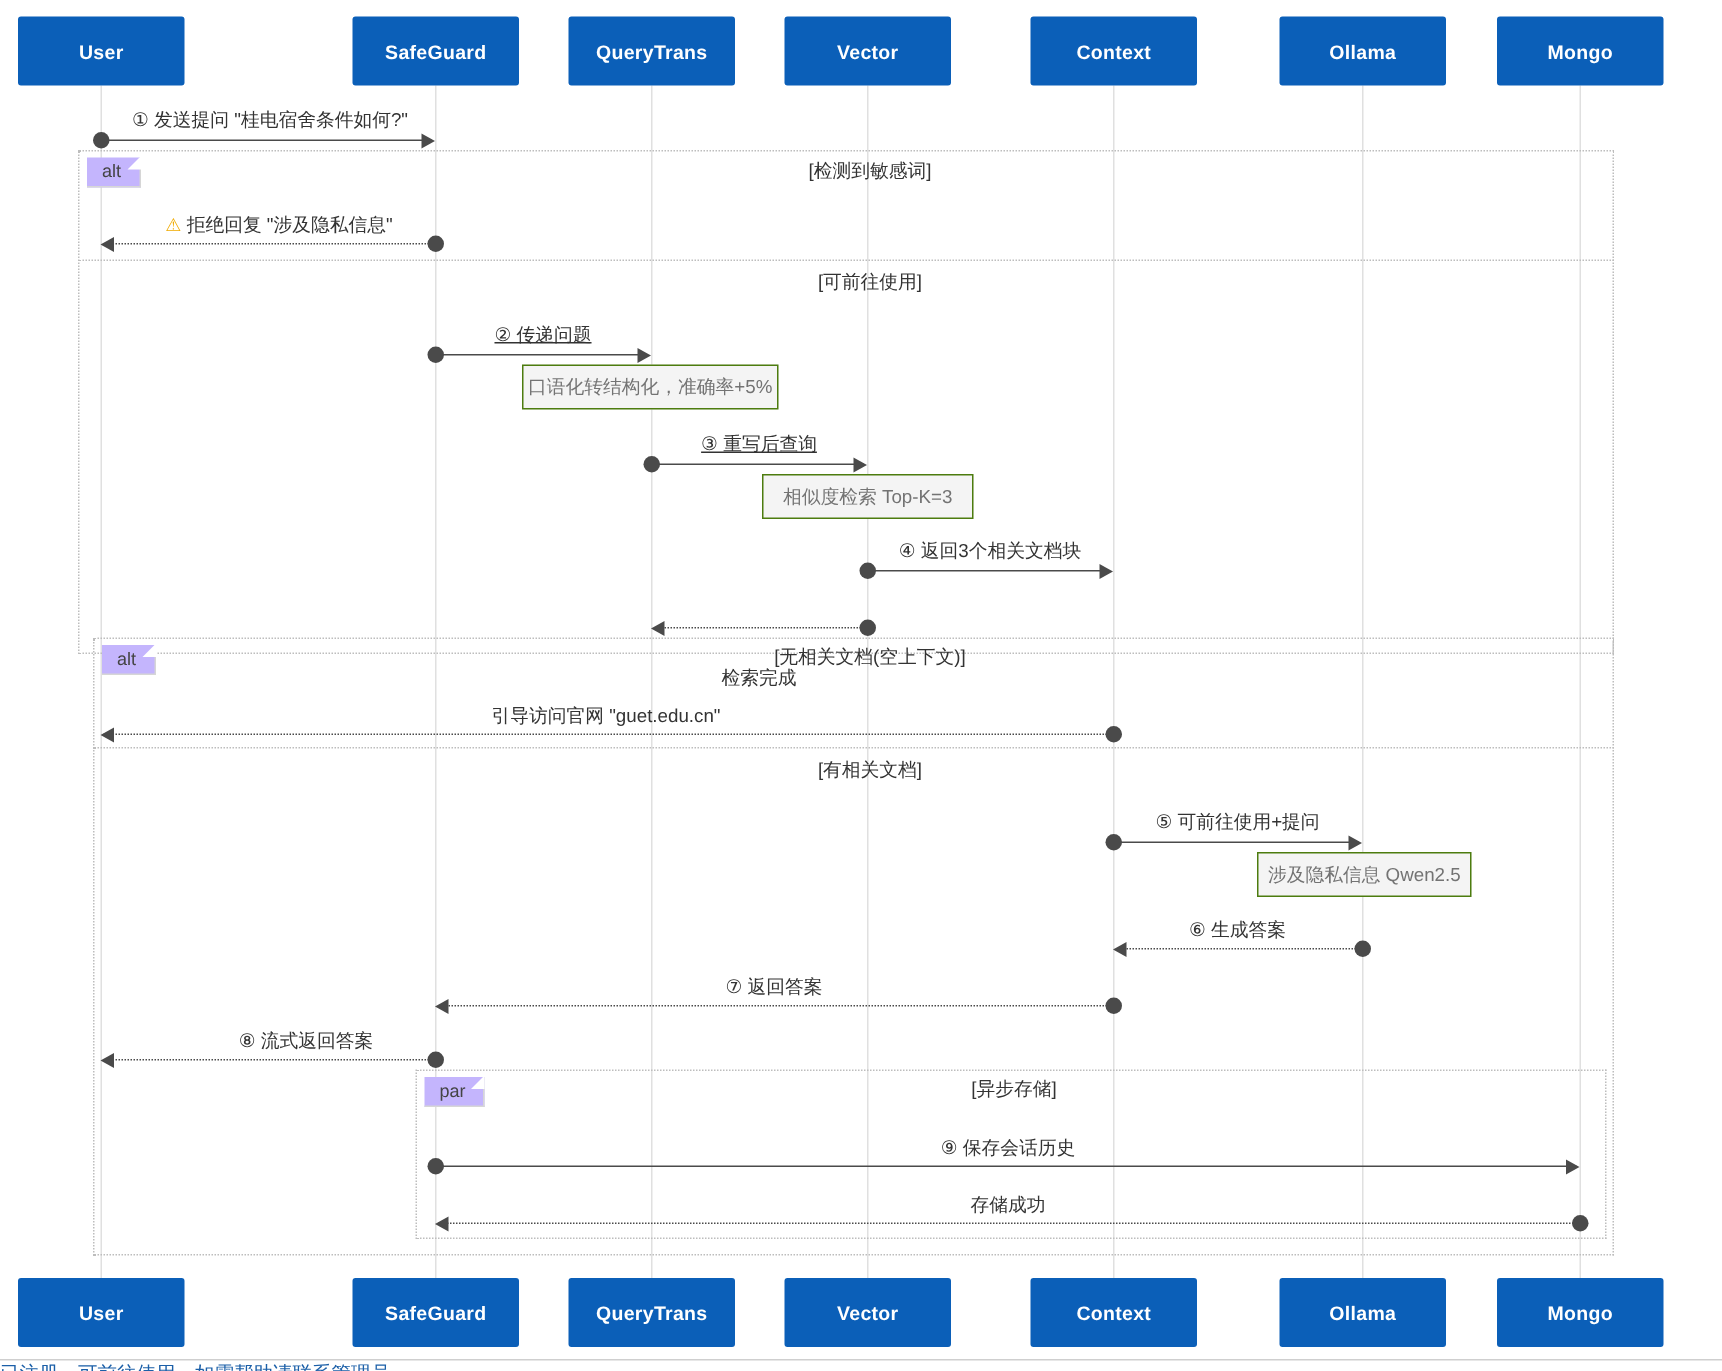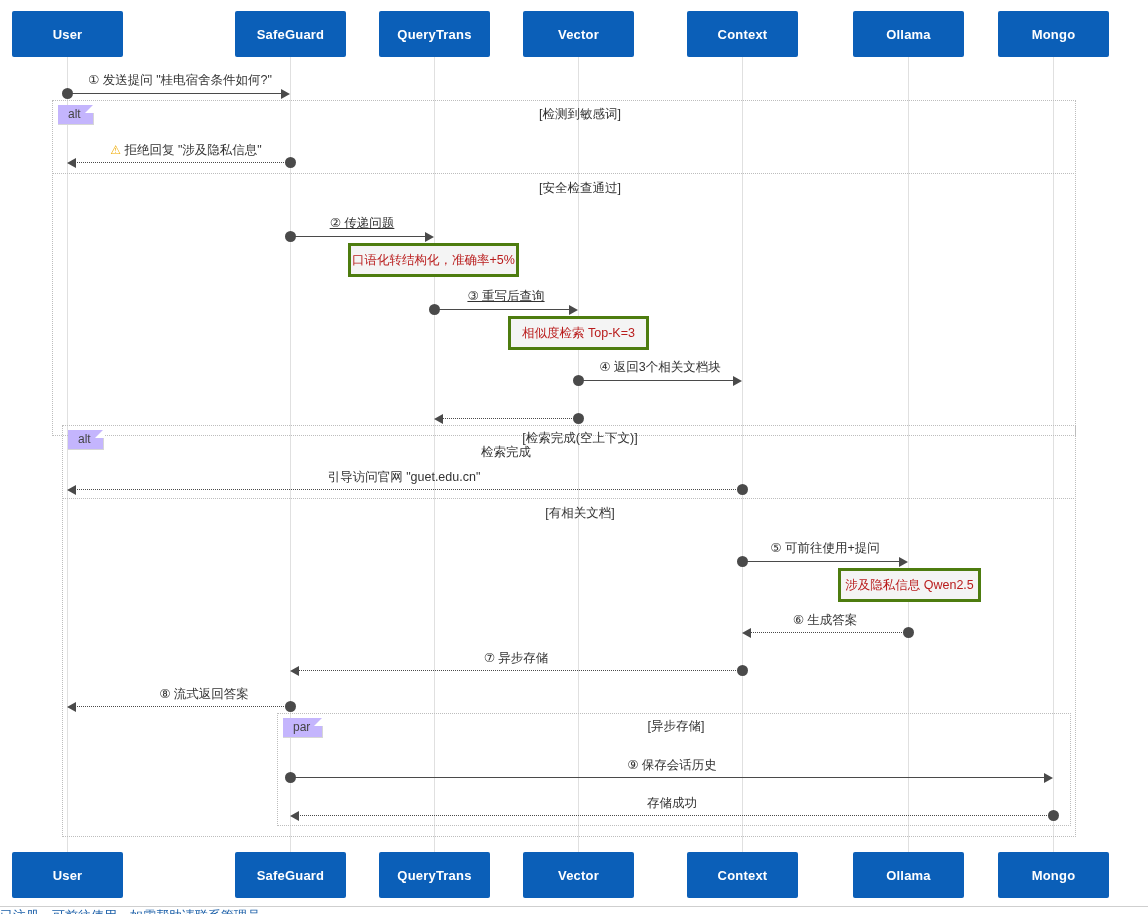--- a/index.html
+++ b/index.html
@@ -46,22 +46,22 @@
     position:absolute;width:0;height:0;
     border-top:5px solid transparent;border-bottom:5px solid transparent;
     border-right:9px solid #4a4a4a;
   }
   .msg-label{
     position:absolute;font-size:12.5px;color:#333;white-space:nowrap;
     transform:translateX(-50%);
   }
   .warn{color:#f0ab00;font-size:12px;}
   .note{
-    position:absolute;background:#f4f4f4;border:3px solid #4d7c0f;
-    font-size:12.5px;color:#b91c1c;white-space:nowrap;
+    position:absolute;background:#f4f4f4;border:1px solid #4d7c0f;
+    font-size:12.5px;color:#737373;white-space:nowrap;
     display:flex;align-items:center;justify-content:center;
     box-sizing:border-box;padding:14px 12px;
   }
   .bottom-strip{
     position:absolute;left:0;top:906px;width:1148px;height:8px;
     overflow:hidden;color:#1b5fa8;font-size:13px;white-space:nowrap;
     border-top:1px solid #cfcfcf;
   }
 </style>
 </head>
@@ -72,24 +72,24 @@
     <div class="lifeline" style="left: 290px; top: 57px; height: 795px;"></div>
     <div class="lifeline" style="left: 434px; top: 57px; height: 795px;"></div>
     <div class="lifeline" style="left: 578px; top: 57px; height: 795px;"></div>
     <div class="lifeline" style="left: 742px; top: 57px; height: 795px;"></div>
     <div class="lifeline" style="left: 908px; top: 57px; height: 795px;"></div>
     <div class="lifeline" style="left: 1053px; top: 57px; height: 795px;"></div>
     <div class="frag" style="left: 52px; top: 100px; width: 1024px; height: 336px;"></div>
     <div class="frag-tab" style="left: 58px; top: 105px;">alt</div>
     <div class="cond" style="left: 580px; top: 106px;">[检测到敏感词]</div>
     <div class="frag-div" style="left: 52px; top: 173px; width: 1024px;"></div>
-    <div class="cond" style="left: 580px; top: 180px;">[安全检查通过]</div>
+    <div class="cond" style="left: 580px; top: 180px;">[可前往使用]</div>
     <div class="frag" style="left: 62px; top: 425px; width: 1014px; height: 412px;"></div>
     <div class="frag-tab" style="left: 68px; top: 430px;">alt</div>
-    <div class="cond" style="left: 580px; top: 430px;">[检索完成(空上下文)]</div>
+    <div class="cond" style="left: 580px; top: 430px;">[无相关文档(空上下文)]</div>
     <div class="frag-div" style="left: 62px; top: 498px; width: 1014px;"></div>
     <div class="cond" style="left: 580px; top: 505px;">[有相关文档]</div>
     <div class="frag" style="left: 277px; top: 713px; width: 794px; height: 113px;"></div>
     <div class="frag-tab" style="left: 283px; top: 718px;">par</div>
     <div class="cond" style="left: 676px; top: 718px; text-align: right;">[异步存储]</div>
     <div class="actor-box" style="left: 12px; top: 11px; width: 111px; height: 46px;">
       <span>User</span>
     </div>
     <div class="actor-box" style="left: 235px; top: 11px; width: 111px; height: 46px;">
       <span>SafeGuard</span>
@@ -162,21 +162,21 @@
     <div class="dot" style="left: 736.5px; top: 556px;"></div>
     <div class="arrow-r" style="left: 899px; top: 556.5px;"></div>
     <div class="msg-label" style="left: 825px; top: 540px;">⑤ 可前往使用+提问</div>
     <div class="msg-line dashed" style="left: 744px; top: 632px; width: 162px;"></div>
     <div class="dot" style="left: 902.5px; top: 627px;"></div>
     <div class="arrow-l" style="left: 742px; top: 627.5px;"></div>
     <div class="msg-label" style="left: 825px; top: 612px;">⑥ 生成答案</div>
     <div class="msg-line dashed" style="left: 292px; top: 670px; width: 448px;"></div>
     <div class="dot" style="left: 736.5px; top: 665px;"></div>
     <div class="arrow-l" style="left: 290px; top: 665.5px;"></div>
-    <div class="msg-label" style="left: 516px; top: 650px;">⑦ 异步存储</div>
+    <div class="msg-label" style="left: 516px; top: 650px;">⑦ 返回答案</div>
     <div class="msg-line dashed" style="left: 69px; top: 706px; width: 219px;"></div>
     <div class="dot" style="left: 284.5px; top: 701px;"></div>
     <div class="arrow-l" style="left: 67px; top: 701.5px;"></div>
     <div class="msg-label" style="left: 180px; top: 686px; margin-left: 24px;">⑧ 流式返回答案</div>
     <div class="msg-line" style="left: 292px; top: 777px; width: 759px;"></div>
     <div class="dot" style="left: 284.5px; top: 772px;"></div>
     <div class="arrow-r" style="left: 1044px; top: 772.5px;"></div>
     <div class="msg-label" style="left: 672px; top: 757px;">⑨ 保存会话历史</div>
     <div class="msg-line dashed" style="left: 292px; top: 815px; width: 759px;"></div>
     <div class="dot" style="left: 1047.5px; top: 810px;"></div>

